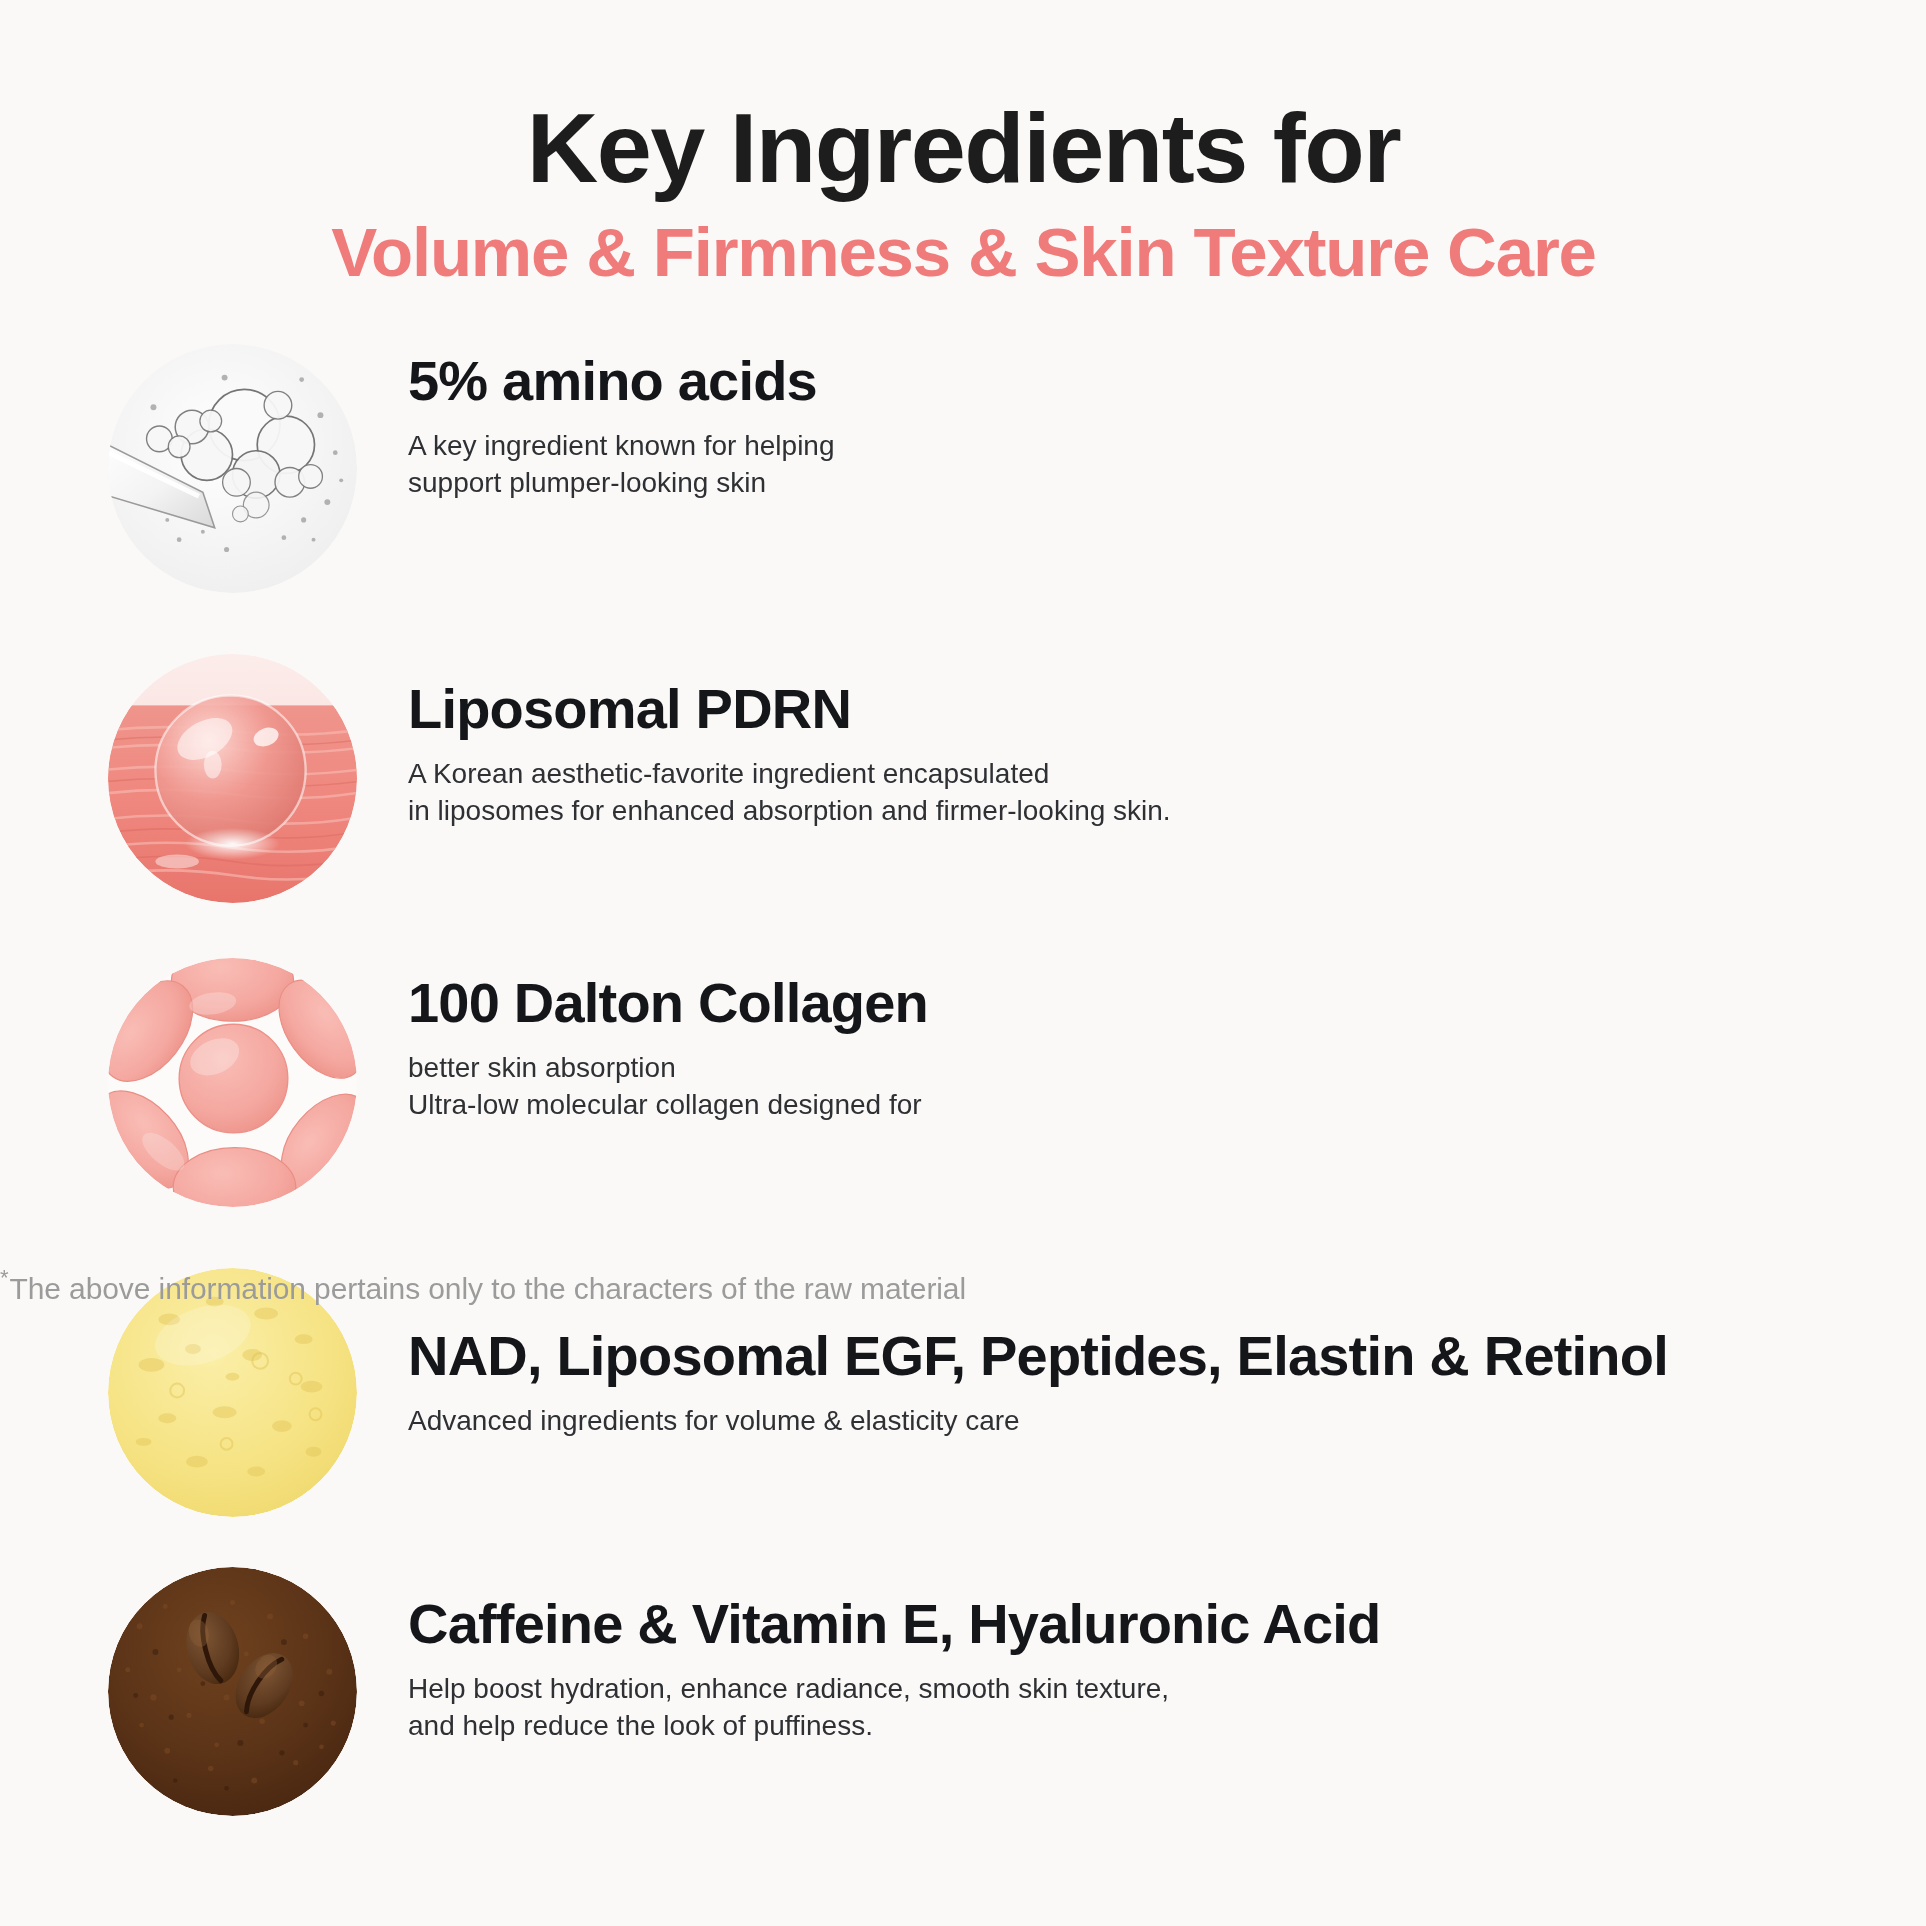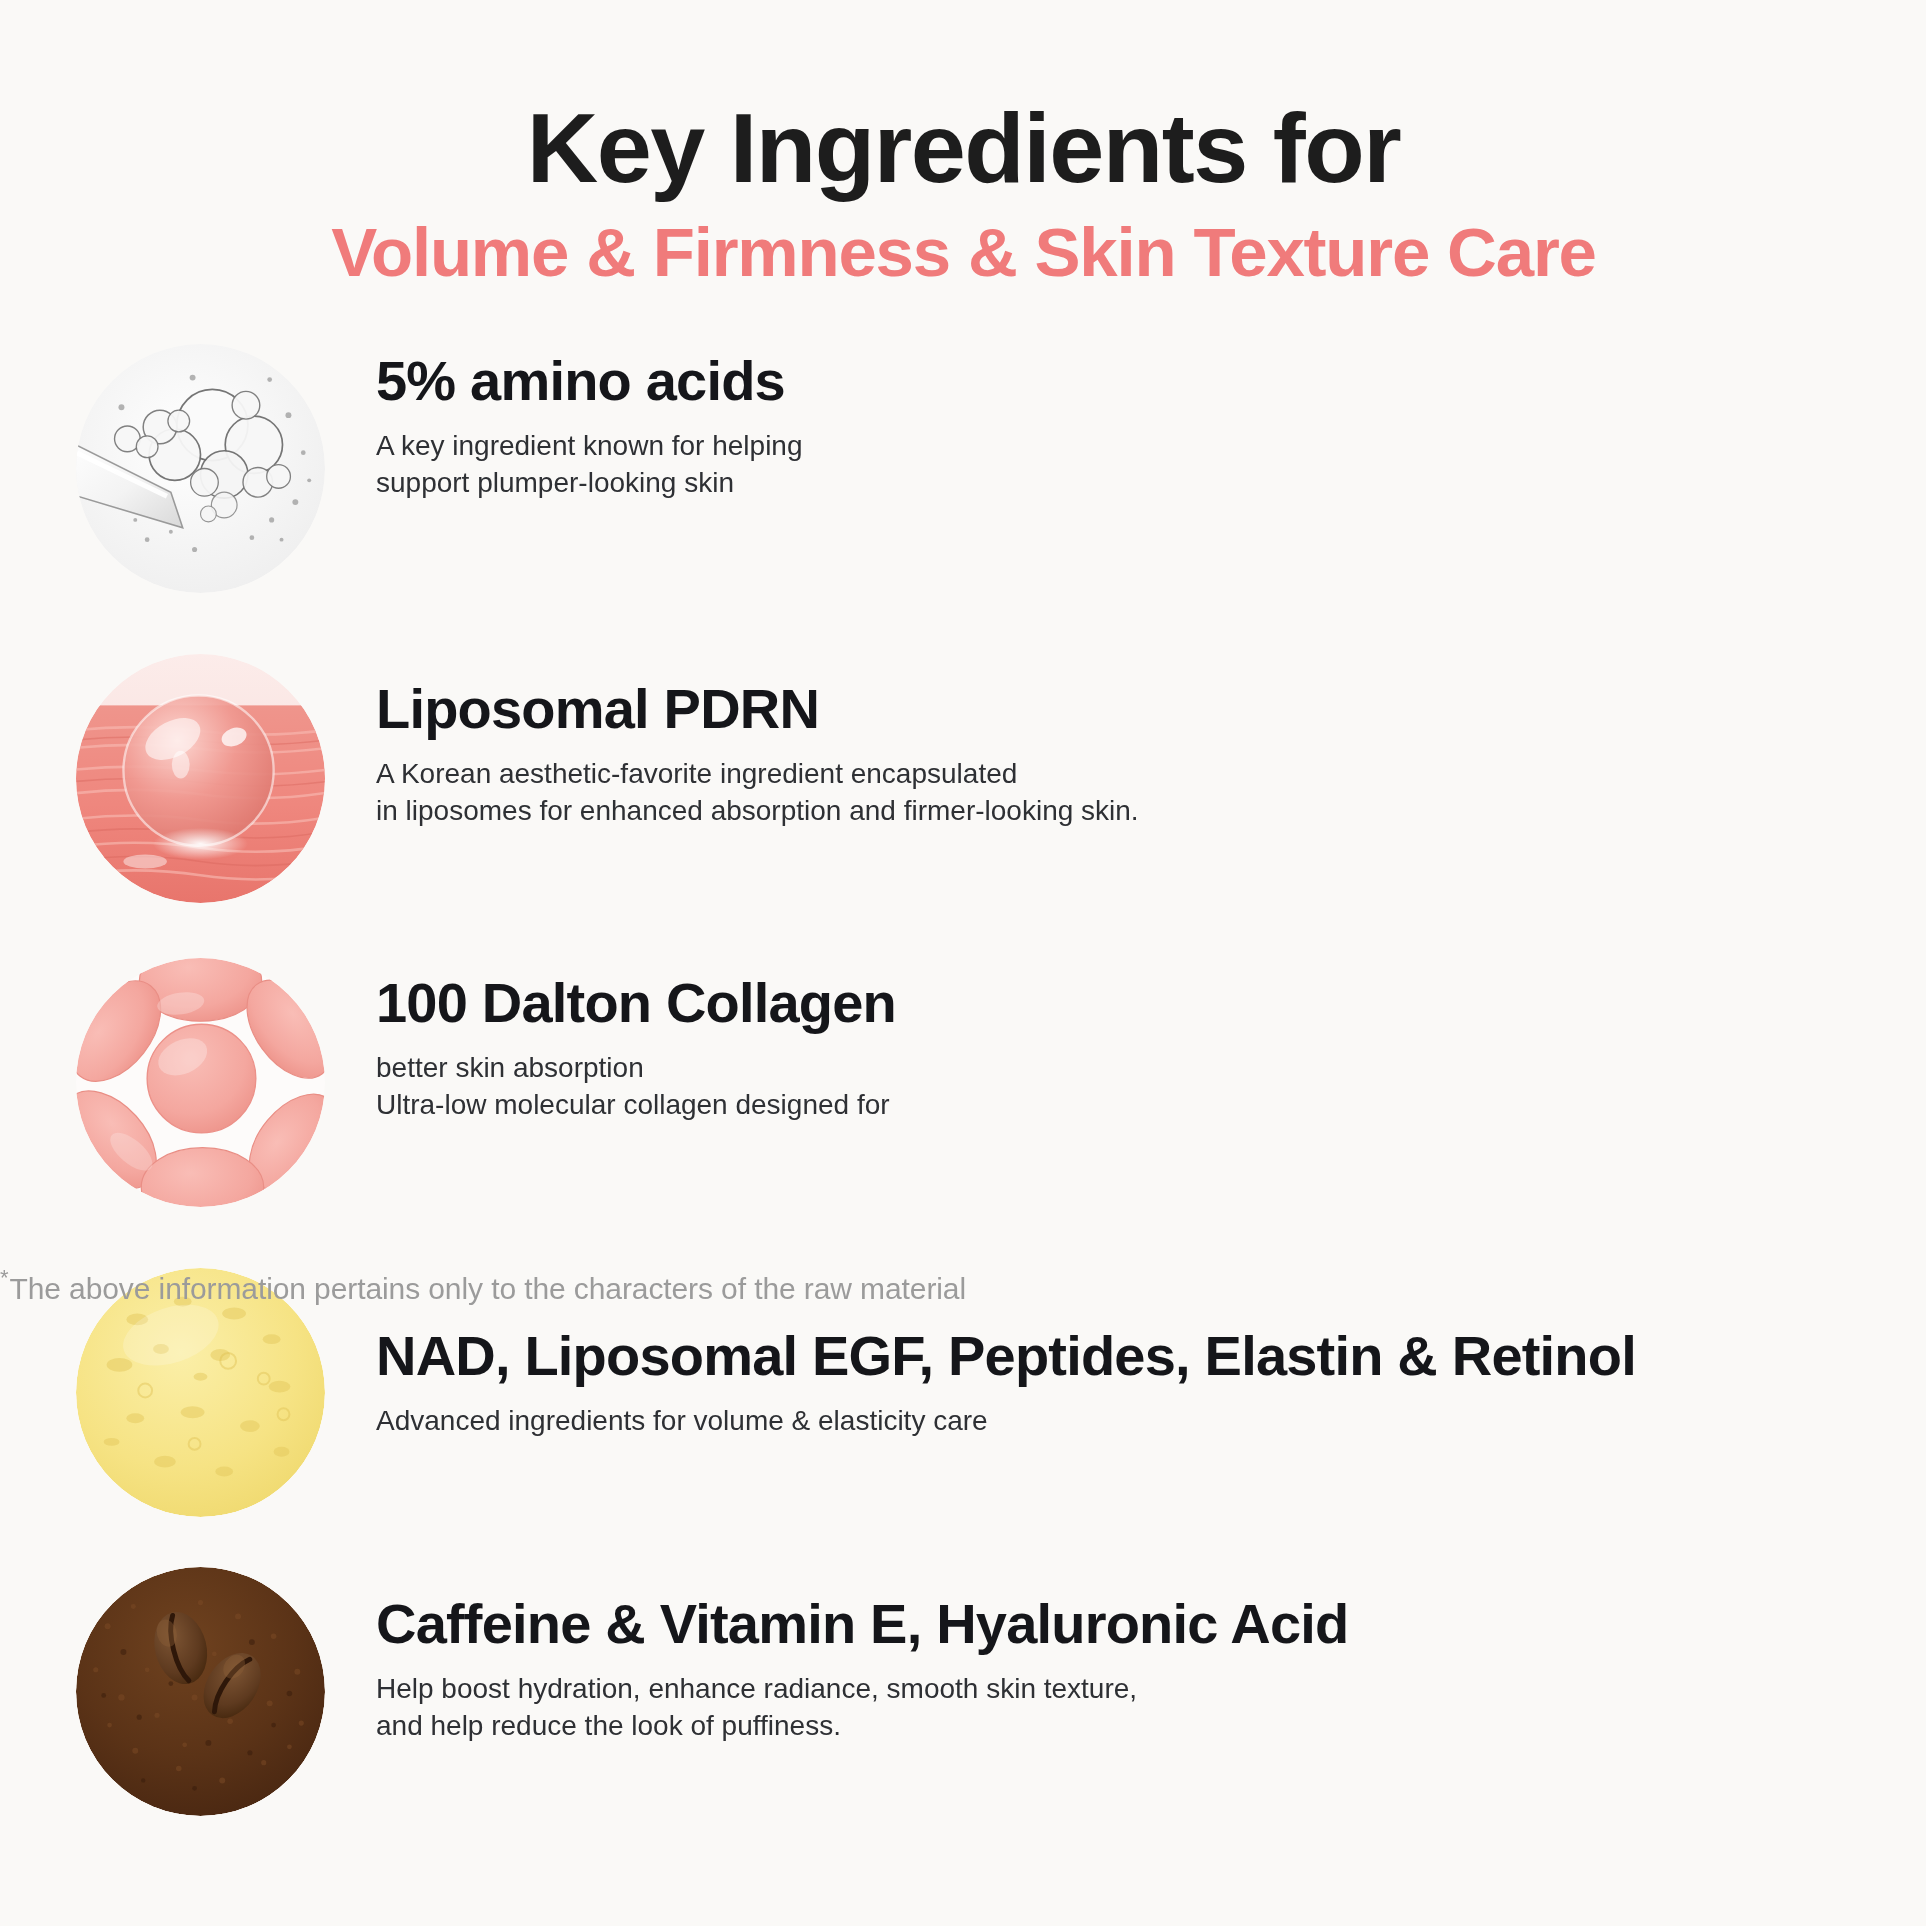--- a/index.html
+++ b/index.html
@@ -41,21 +41,21 @@
     line-height: 1.12;
     font-weight: 700;
     color: #f07b7b;
     letter-spacing: -1.2px;
     margin: 12px 0 0 0;
   }
 
   
   .list {
     margin-top: 53px;
-    padding-left: 76px;
+    padding-left: 108px;
     padding-right: 59px;
   }
   .row {
     display: flex;
     align-items: flex-start;
     margin-bottom: 61px;
   }
   .row:last-of-type { margin-bottom: 0; }
 
   .thumb {

